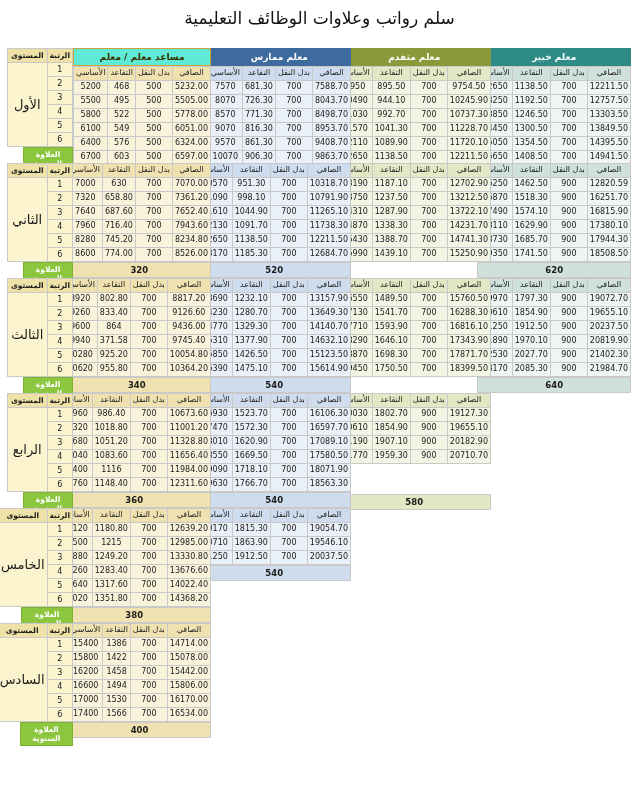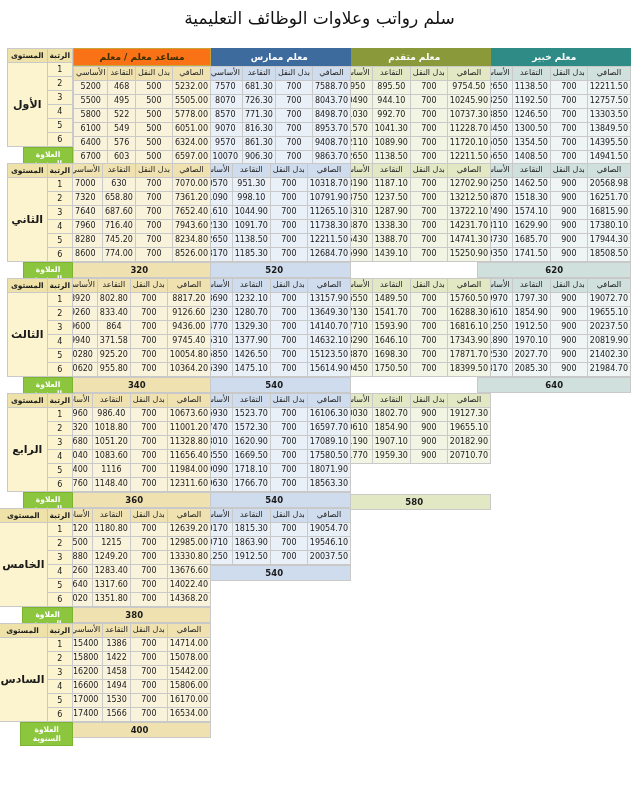--- a/index.html
+++ b/index.html
@@ -66,21 +66,21 @@
   .th-olive .bandhdr{background:#8a9a3a;color:#fff;border-color:#8a9a3a;}
   .th-olive .hdr td{background:#e2e7c4;}
   .th-olive td{background:#f2f5e3;}
   .th-olive .allow{background:#e2e7c4;margin-top:30px;}
 
   .th-blue .bandhdr{background:#3d6b9e;color:#fff;border-color:#3d6b9e;}
   .th-blue .hdr td{background:#cfdced;}
   .th-blue td{background:#eaf0f7;}
   .th-blue .allow{background:#cfdced;}
 
-  .th-gold .bandhdr{background:#f97316;color:#3a2e00;border-color:#c9a43a;}
+  .th-gold .bandhdr{background:#5eead4;color:#3a2e00;border-color:#c9a43a;}
   .th-gold .hdr td{background:#f0e2b0;}
   .th-gold td{background:#faf3dc;}
   .th-gold .allow{background:#f0e2b0;}
 
   
   .levelcol{
     border-collapse:collapse;
     font-size:8px;
     direction:rtl;
   }
@@ -93,22 +93,22 @@
   }
   .levelcol td.head{
     background:#efe2a8;
     font-weight:bold;
     font-size:7.5px;
     text-align:center;
   }
   .levelcol td.rank{width:16px;}
   .levelname{
     background:#f2ece0;
-    font-weight:bold;
-    font-size:11px;
+    font-weight:normal;
+    font-size:13px;
     text-align:center;
     vertical-align:middle;
     border:1px solid #c9c9c9;
     width:36px;
   }
   .yearly{
     background:#8cc63f;
     color:#fff;
     font-weight:bold;
     font-size:7.5px;
@@ -178,21 +178,21 @@
       <div class="block th-teal" style="right: 8px; top: 163px;">
         <table class="grid" style="width:134px">
           <tbody>
             <tr class="hdr">
               <td>الصافي</td>
               <td>بدل النقل</td>
               <td>التقاعد</td>
               <td>الأساسي</td>
             </tr>
             <tr>
-              <td>20568.98</td>
+              <td>12820.59</td>
               <td>900</td>
               <td>1462.50</td>
               <td>16250</td>
             </tr>
             <tr>
               <td>16251.70</td>
               <td>900</td>
               <td>1518.30</td>
               <td>16870</td>
             </tr>

